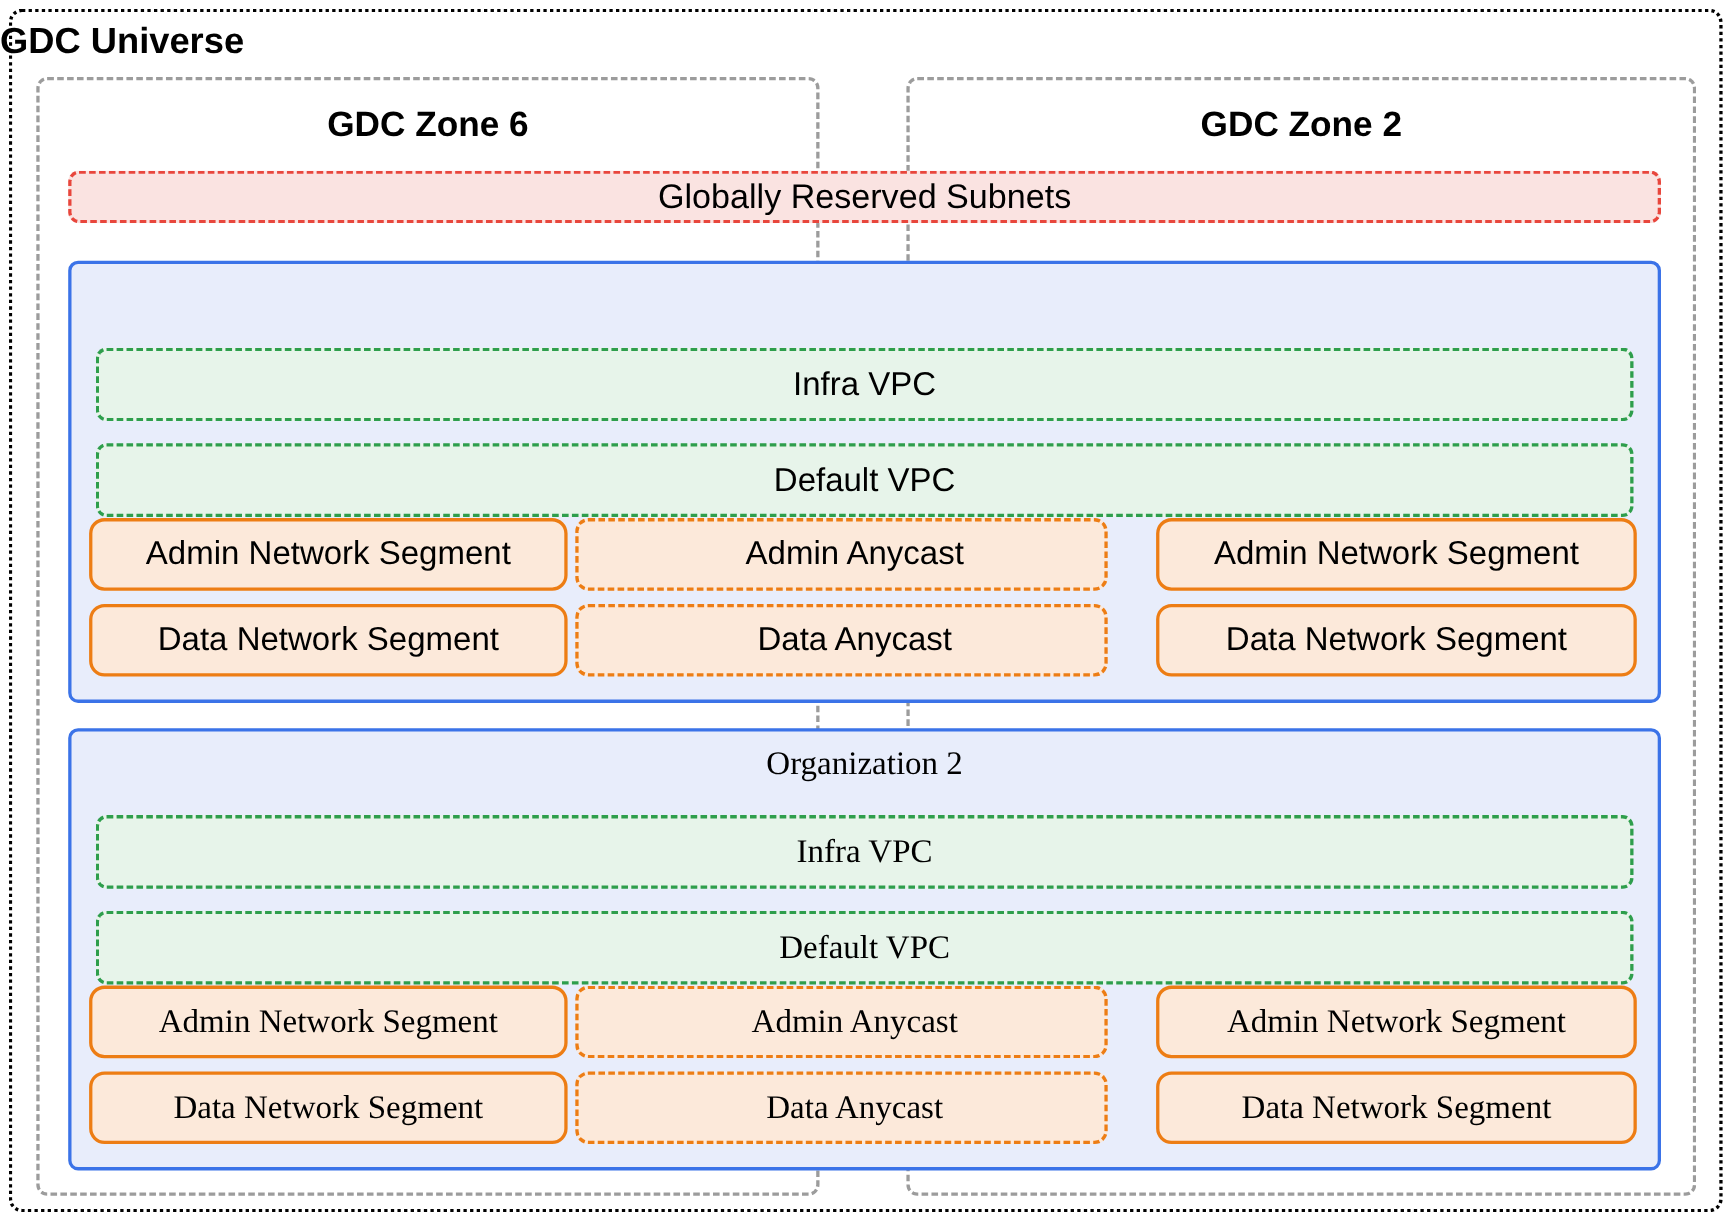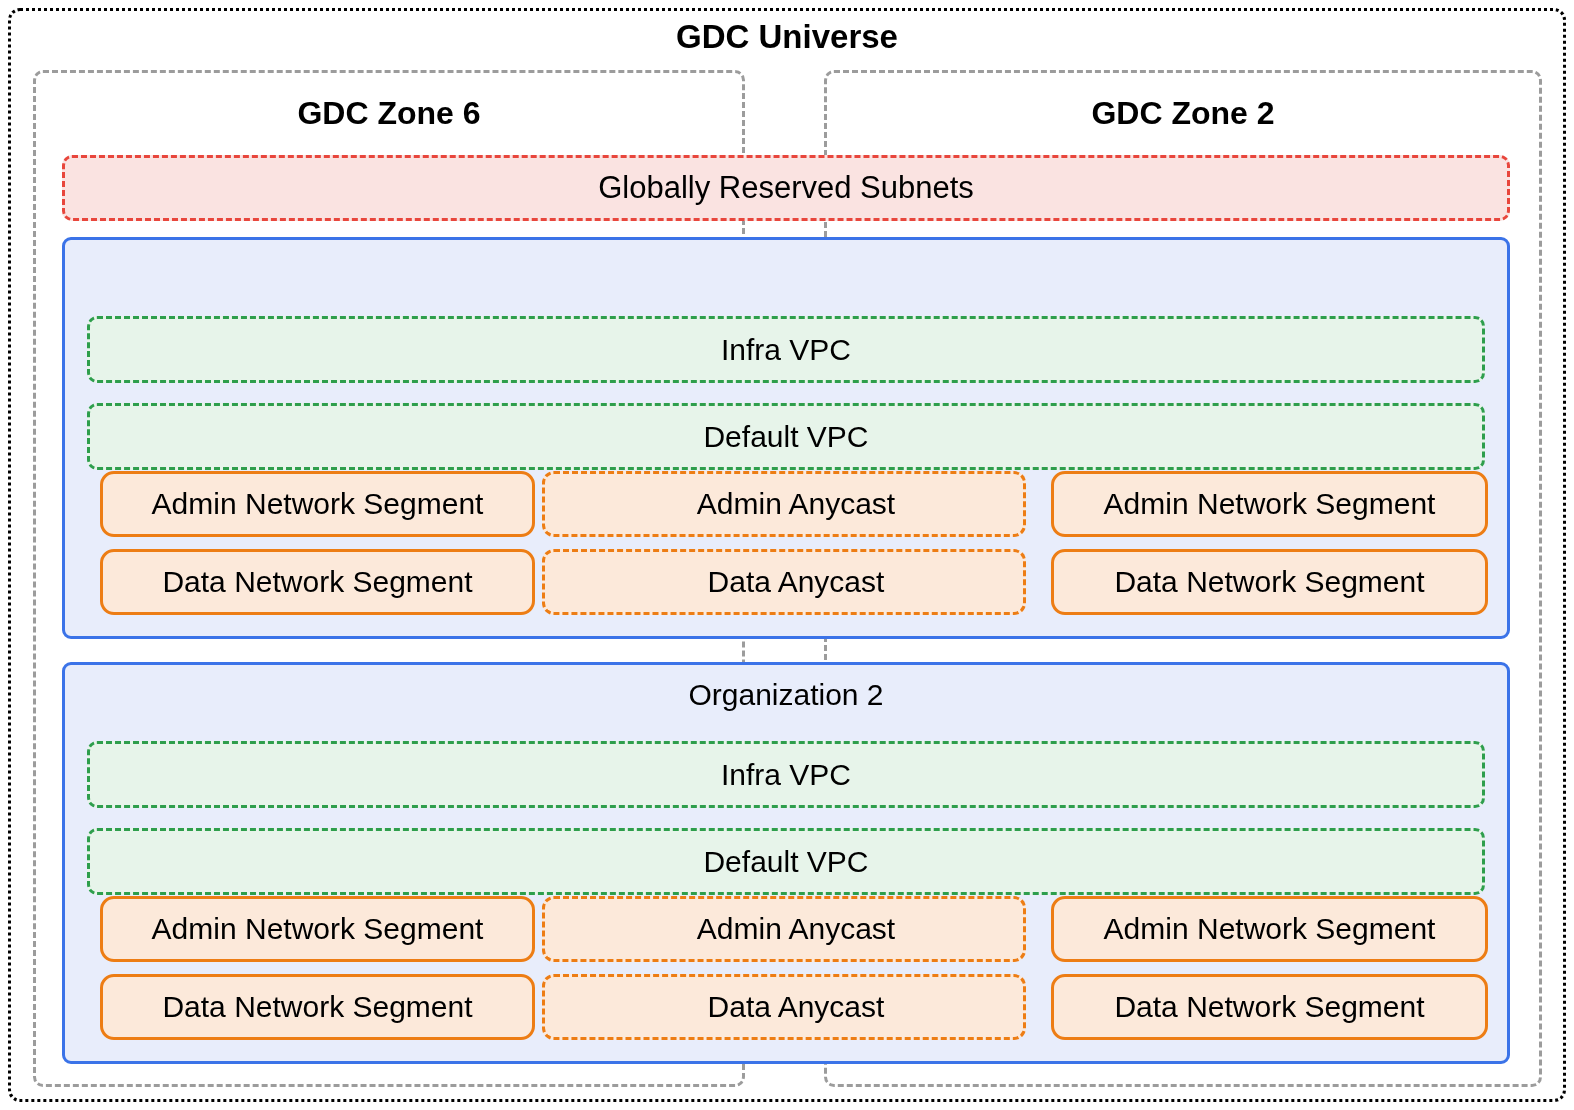--- a/index.html
+++ b/index.html
@@ -22,21 +22,21 @@
 
   
   .universe-box {
     left: 8px; top: 8px;
     width: 1558px; height: 1094px;
     border: 3px dotted #000000;
     border-radius: 12px;
   }
   .universe-title {
     left: 0; top: 18px; width: 100%;
-    text-align: center;
+    text-align: left;
     font-size: 33px;
     font-weight: bold;
   }
 
   
   .zone {
     top: 70px; height: 1017px;
     border: 3px dashed #9c9c9c;
     border-radius: 10px;
   }
@@ -46,38 +46,38 @@
     position: absolute;
     top: 22px; left: 0; width: 100%;
     text-align: center;
     font-size: 32px;
     font-weight: bold;
   }
 
   
   .reserved-box {
     left: 62px; top: 155px;
-    width: 1448px; height: 66px;
+    width: 1448px; height: 48px;
     background: #fae3e1;
     border: 3px dashed #e8463c;
     border-radius: 10px;
     display: flex; align-items: center; justify-content: center;
     font-size: 31px;
   }
 
   
   .org {
     left: 62px;
     width: 1448px; height: 402px;
     background: #e8edfb;
     border: 3px solid #3b73e8;
     border-radius: 9px;
   }
   .org-1 { top: 237px; }
-  .org-2 { top: 662px; }
+  .org-2 { top: 662px; font-family: Liberation Serif, serif; }
   .org-title {
     position: absolute;
     top: 13px; left: 0; width: 100%;
     text-align: center;
     font-size: 30px;
   }
 
   
   .vpc {
     position: absolute;
@@ -94,21 +94,20 @@
 
   
   .seg {
     position: absolute;
     height: 66px;
     background: #fce9da;
     border: 3px solid #ed7d14;
     border-radius: 14px;
     display: flex; align-items: center; justify-content: center;
     font-size: 30px;
-    margin-left: 19px;
   }
   .anycast {
     border-style: dashed;
     border-radius: 12px;
   }
   .row-admin { top: 231px; }
   .row-data  { top: 309px; }
   .seg-left  { left: 16px;  width: 435px; }
   .seg-mid   { left: 458px; width: 484px; padding-left: 24px; }
   .seg-right { right: 19px; width: 437px; }

